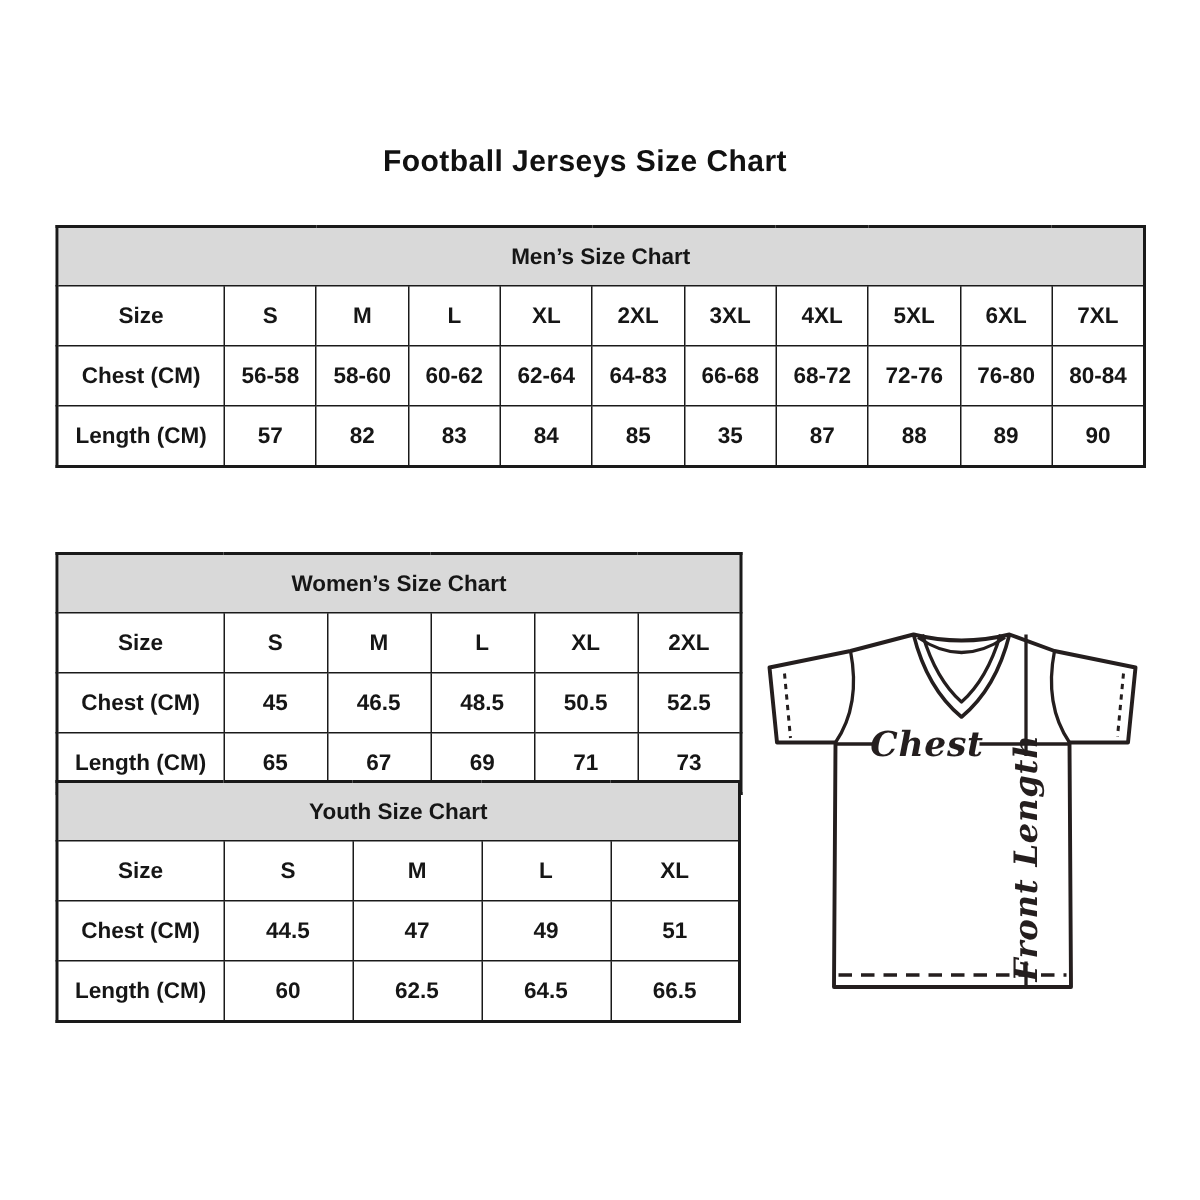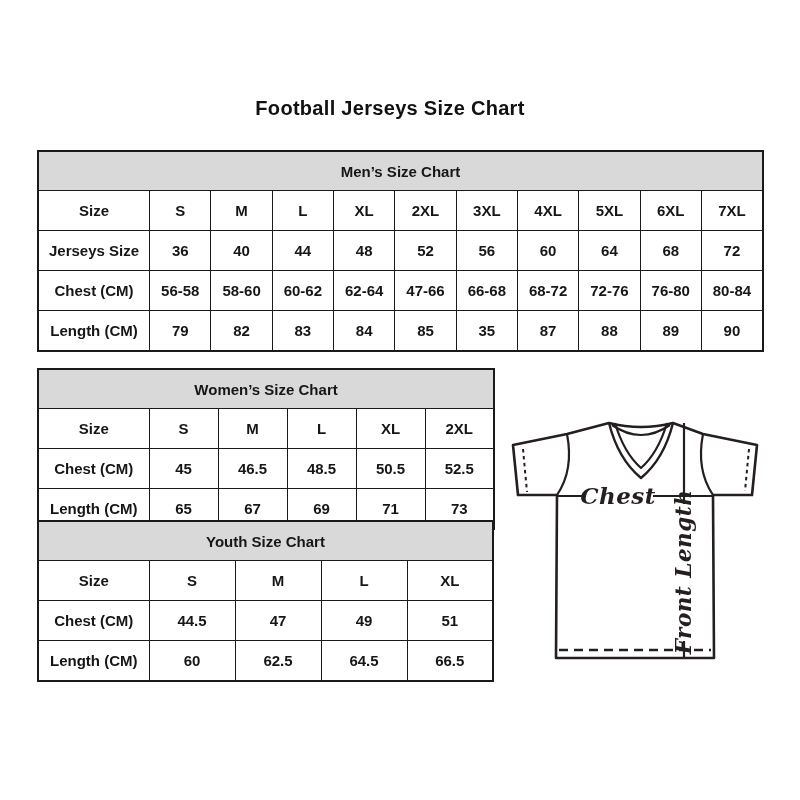--- a/index.html
+++ b/index.html
@@ -100,48 +100,35 @@
         <td>L</td>
         <td>XL</td>
         <td>2XL</td>
         <td>3XL</td>
         <td>4XL</td>
         <td>5XL</td>
         <td>6XL</td>
         <td>7XL</td>
       </tr>
       <tr class="data-row">
-        <td>Jerseys Size</td>
-        <td>36</td>
-        <td>40</td>
-        <td>44</td>
-        <td>48</td>
-        <td>52</td>
-        <td>56</td>
-        <td>60</td>
-        <td>64</td>
-        <td>68</td>
-        <td>72</td>
-      </tr>
-      <tr class="data-row">
         <td>Chest (CM)</td>
         <td>56-58</td>
         <td>58-60</td>
         <td>60-62</td>
         <td>62-64</td>
-        <td>47-66</td>
+        <td>64-83</td>
         <td>66-68</td>
         <td>68-72</td>
         <td>72-76</td>
         <td>76-80</td>
         <td>80-84</td>
       </tr>
       <tr class="data-row">
         <td>Length (CM)</td>
-        <td>79</td>
+        <td>57</td>
         <td>82</td>
         <td>83</td>
         <td>84</td>
         <td>85</td>
         <td>35</td>
         <td>87</td>
         <td>88</td>
         <td>89</td>
         <td>90</td>
       </tr>

